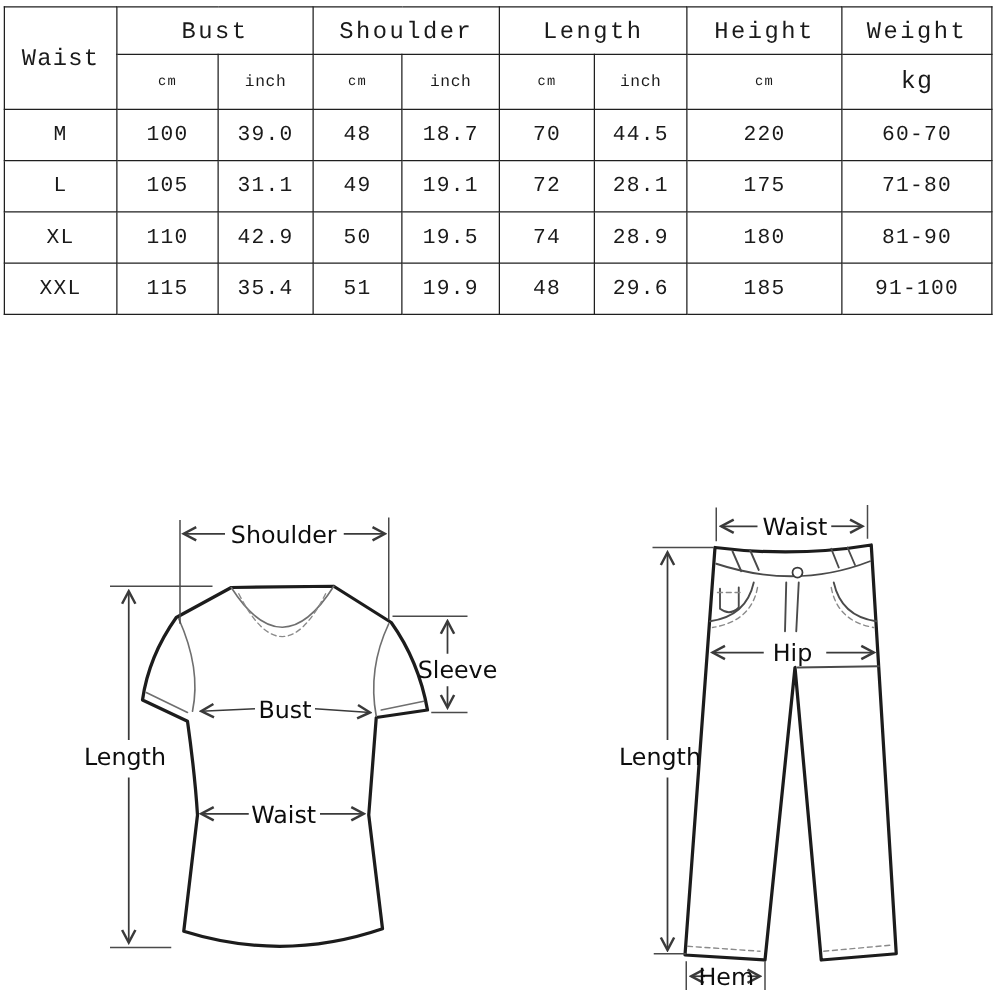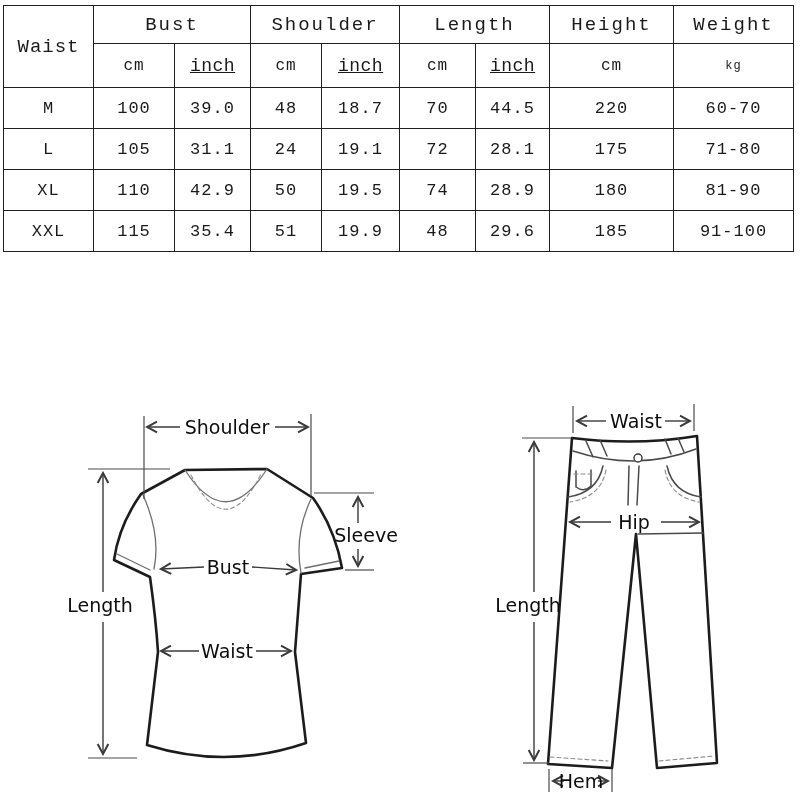--- a/index.html
+++ b/index.html
@@ -9,23 +9,23 @@
 
   
   .chart-wrap{position:absolute;left:3px;top:5px;width:791px;}
   table.size-chart{border-collapse:collapse;table-layout:fixed;width:790px;
     font-family:"Liberation Mono","DejaVu Sans Mono",monospace;color:#1a1a1a;}
   table.size-chart td{border:1.6px solid #1f1f1f;text-align:center;vertical-align:middle;
     padding:0;background:#ffffff;}
   tr.r1{height:38px;} tr.r2{height:44px;} tr.rd{height:41px;}
   td.grp{font-size:19px;letter-spacing:2px;}
   td.sizehd{font-size:19px;letter-spacing:1px;}
-  td.unit-cm{font-size:16px;letter-spacing:1px;}
-  td.unit-inch{font-size:18px;letter-spacing:0.5px;text-decoration:underline;}
-  td.kgu{font-size:12px;letter-spacing:1px;}
+  td.unit-cm{font-size:11px;letter-spacing:1px;}
+  td.unit-inch{font-size:13px;letter-spacing:0.5px;}
+  td.kgu{font-size:20px;letter-spacing:1px;}
   td.dv{font-size:17px;letter-spacing:1px;}
 
   
   svg.diagram{position:absolute;left:0;top:0;}
   .outline{fill:#ffffff;stroke:#1c1c1c;stroke-width:2.6;stroke-linejoin:round;stroke-linecap:round;}
   .seam{fill:none;stroke:#6f6f6f;stroke-width:1.3;stroke-linecap:round;}
   .seam2{fill:none;stroke:#4a4a4a;stroke-width:1.5;stroke-linecap:round;}
   .dash{fill:none;stroke:#8a8a8a;stroke-width:1.1;stroke-dasharray:4 3;stroke-linecap:round;}
   .meas{stroke:#3a3a3a;stroke-width:1.4;fill:none;}
   .guide{stroke:#4a4a4a;stroke-width:1.2;fill:none;}
@@ -77,21 +77,21 @@
         <td class="dv">18.7</td>
         <td class="dv">70</td>
         <td class="dv">44.5</td>
         <td class="dv">220</td>
         <td class="dv">60-70</td>
       </tr>
       <tr class="rd">
         <td class="dv">L</td>
         <td class="dv">105</td>
         <td class="dv">31.1</td>
-        <td class="dv">24</td>
+        <td class="dv">49</td>
         <td class="dv">19.1</td>
         <td class="dv">72</td>
         <td class="dv">28.1</td>
         <td class="dv">175</td>
         <td class="dv">71-80</td>
       </tr>
       <tr class="rd">
         <td class="dv">XL</td>
         <td class="dv">110</td>
         <td class="dv">42.9</td>

